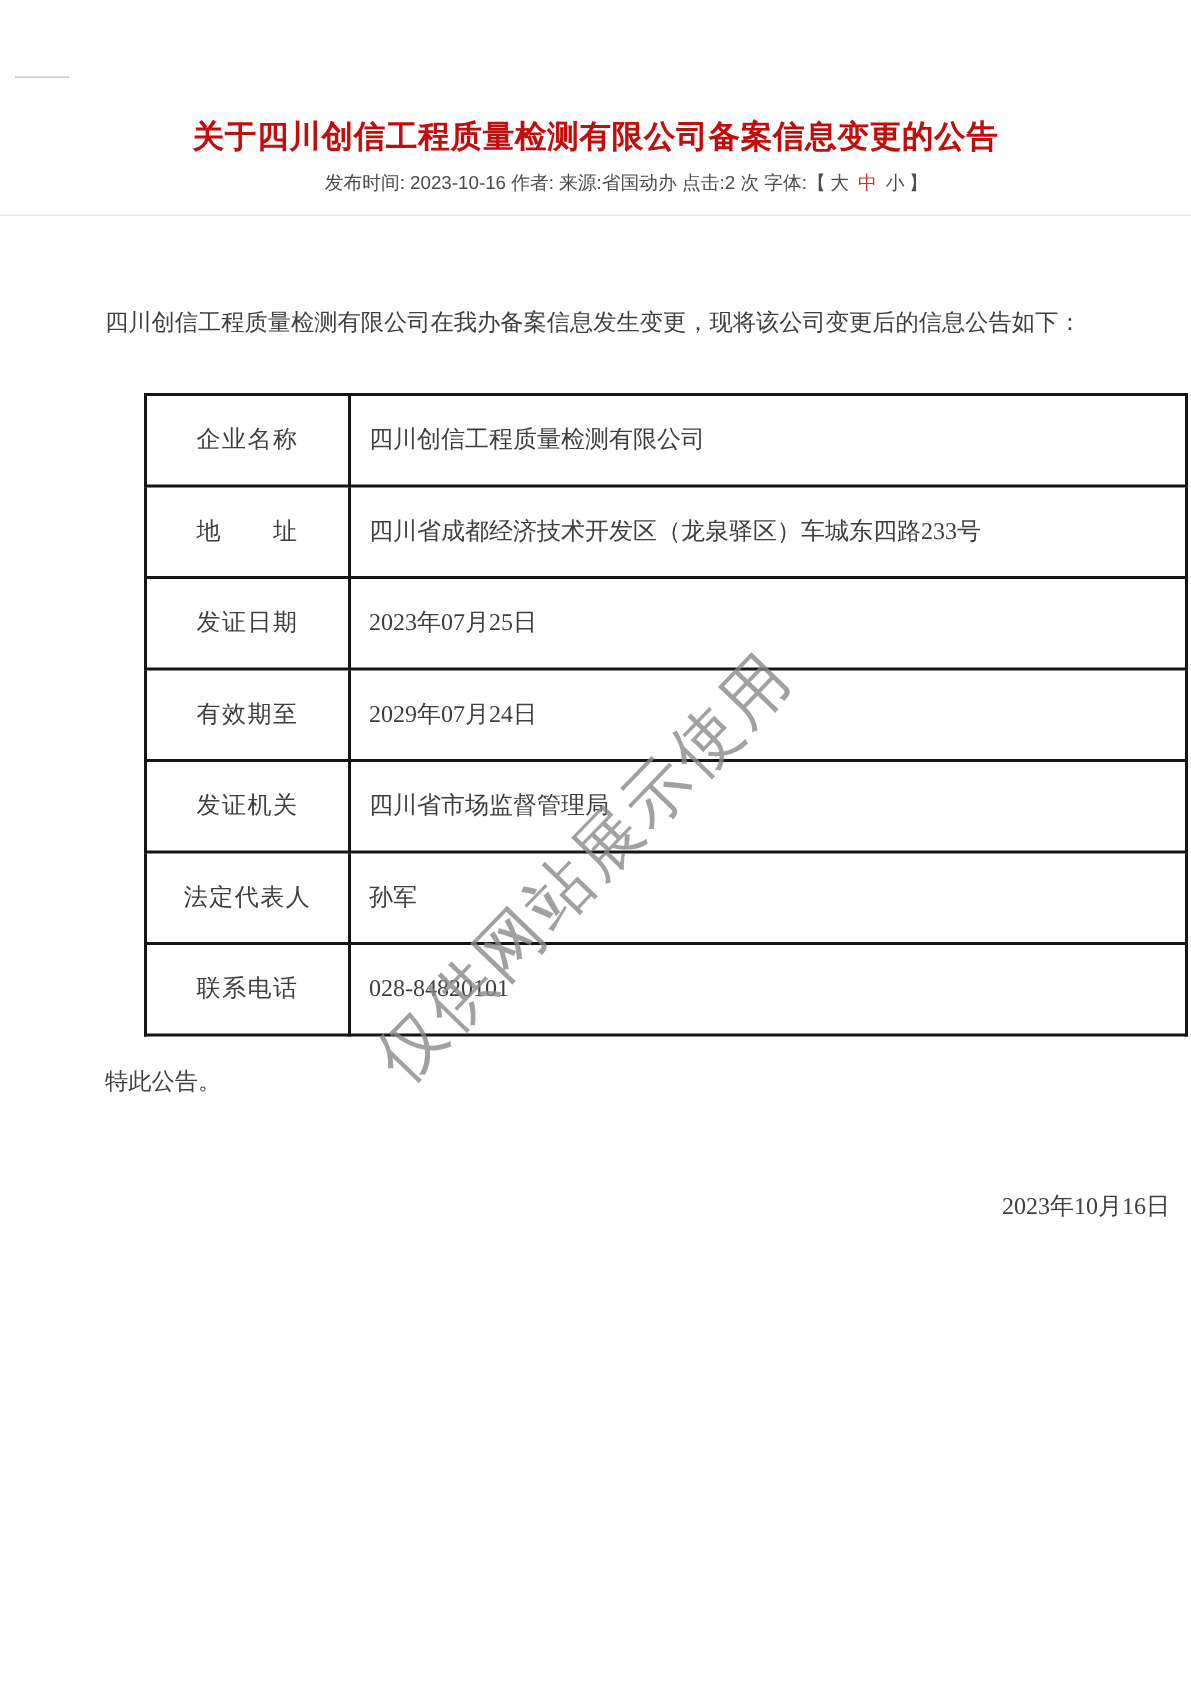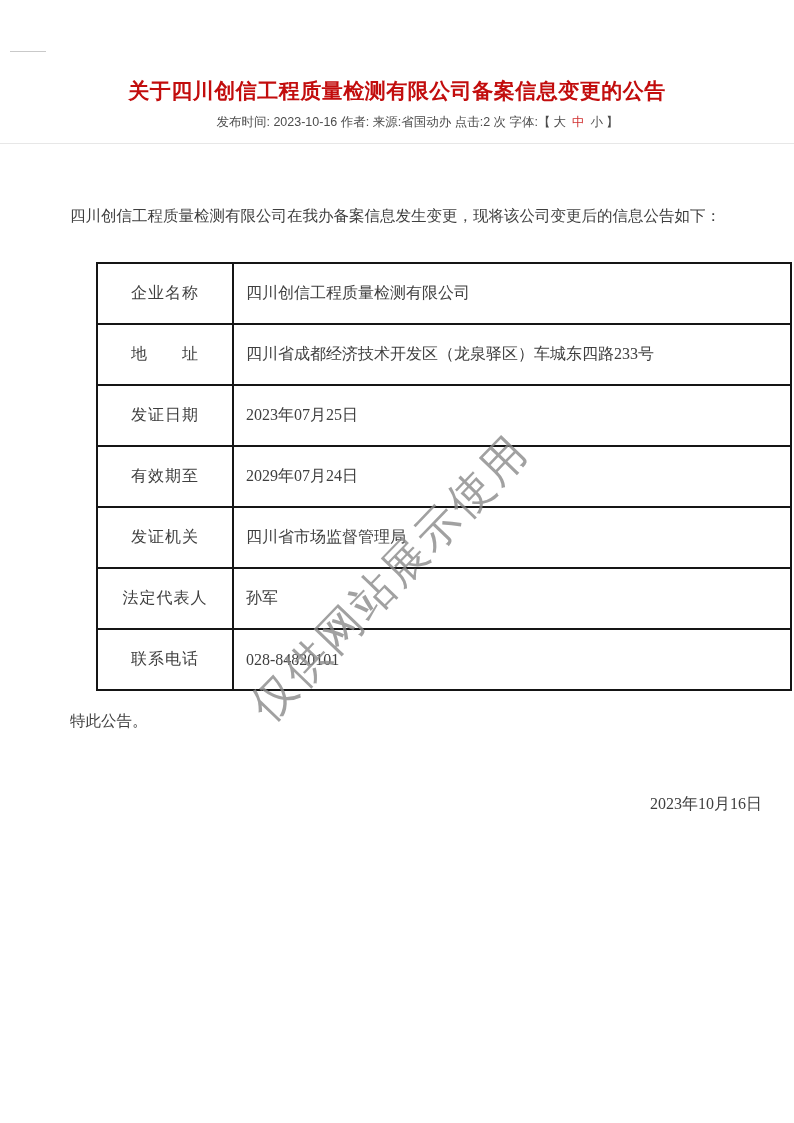--- a/index.html
+++ b/index.html
@@ -87,21 +87,21 @@
     font-size: 15.5px;
   }
   .signature {
     margin-top: 118px;
     padding-right: 34px;
     text-align: right;
     font-size: 16px;
   }
   .issue-date {
     margin-top: 62px;
-    padding-right: 32px;
+    padding-right: 14px;
     text-align: right;
     font-size: 16px;
   }
   .watermark {
     position: absolute;
     left: 390px;
     top: 563px;
     transform: translate(-50%, -50%) rotate(-46deg);
     transform-origin: center center;
     white-space: nowrap;

